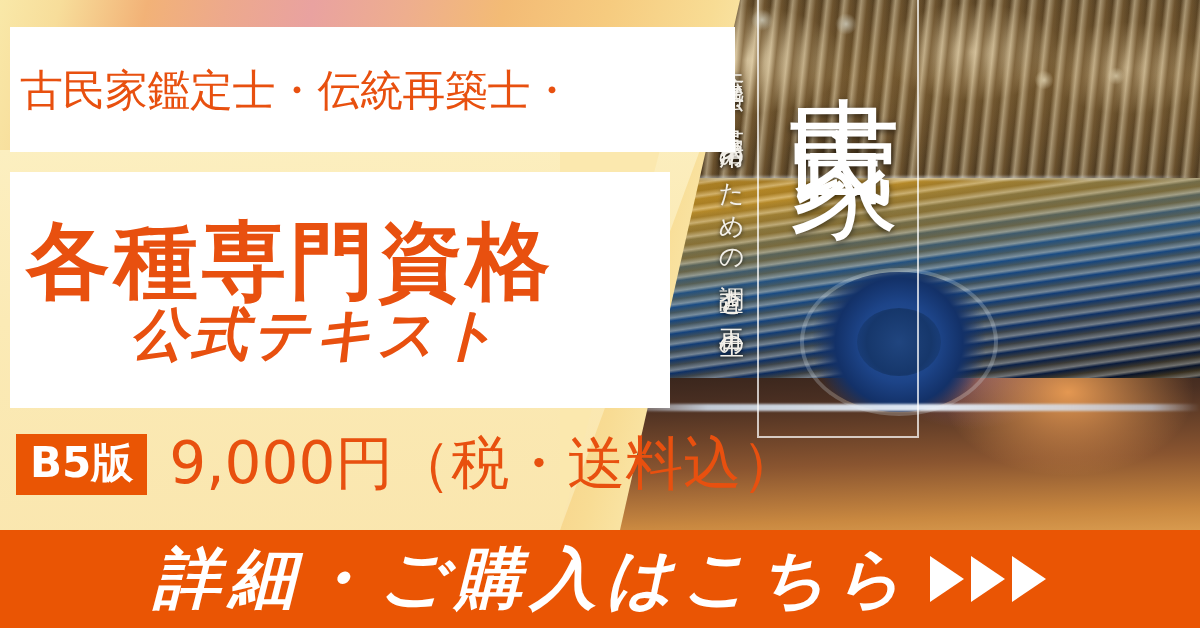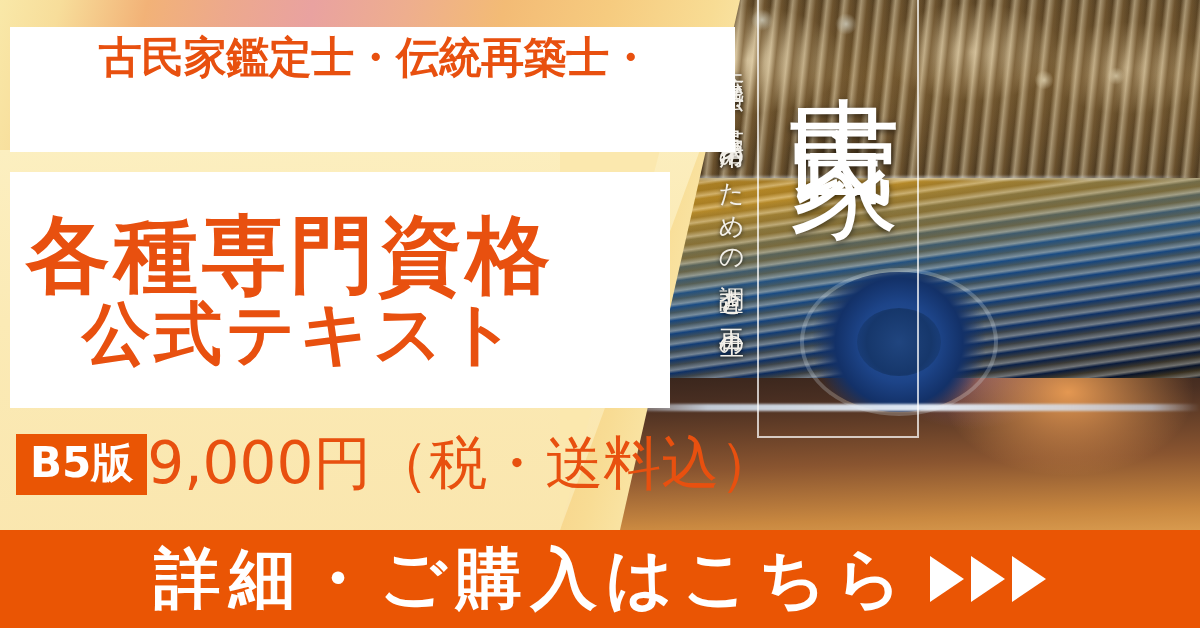--- a/index.html
+++ b/index.html
@@ -121,57 +121,57 @@
 
   
   .panel {
     position:absolute; background:#ffffff;
   }
   .panel-top   { left:10px; top:27px;  width:725px; height:125px; }
   .panel-main  { left:10px; top:172px; width:660px; height:236px; }
 
   .cert-lines {
     position:absolute; left:20px; top:33px; width:710px; height:116px;
-    display:flex; flex-direction:row; justify-content:center;
-    font-family:"DejaVu Sans","Liberation Sans",sans-serif;
-    font-size:43px; font-weight:700; color:#e8500f;
+    display:flex; flex-direction:column; justify-content:center;
+    font-family:"DejaVu Sans","Liberation Sans",sans-serif;
+    font-size:43px; font-weight:400; color:#e8500f;
     line-height:1.14; letter-spacing:-0.5px; white-space:nowrap;
   }
 
   .headline {
     position:absolute; left:10px; top:176px; width:665px; height:230px;
     display:flex; flex-direction:column; justify-content:center;
     font-family:"DejaVu Sans","Liberation Sans",sans-serif;
     font-weight:700; color:#e8500f; line-height:1.04; white-space:nowrap;
   }
   .headline .l1 { font-size:84px; padding-left:16px; letter-spacing:4px; }
-  .headline .l2 { font-size:68px; padding-left:72px; letter-spacing:4px; }
+  .headline .l2 { font-size:57px; padding-left:120px; letter-spacing:4px;font-style:italic; }
 
   
   .price-row {
     position:absolute; left:16px; top:430px; height:68px;
-    display:flex; align-items:center; 
+    display:flex; align-items:center; gap:22px;
   }
   .badge {
     background:#ea5504; color:#ffffff;
     font-family:"DejaVu Sans","Liberation Sans",sans-serif;
     font-size:42px; font-weight:700; line-height:1;
     padding:8px 14px 11px; letter-spacing:0px; white-space:nowrap;
   }
   .price {
     font-family:"DejaVu Sans","Liberation Sans",sans-serif;
     font-size:58px; font-weight:400; color:#e8500f;
     letter-spacing:0px; white-space:nowrap;
   }
 
   
   .cta {
     position:absolute; left:0; top:530px; width:1200px; height:98px;
     background:#ea5504;
-    display:flex; align-items:center; justify-content:center; gap:18px;
+    display:flex; align-items:center; justify-content:center; gap:18px;font-style:italic;
   }
   .cta-text {
     font-family:"DejaVu Sans","Liberation Sans",sans-serif;
     font-size:66px; font-weight:700; color:#ffffff;
     letter-spacing:9px; white-space:nowrap;
   }
   .arrows { display:flex; align-items:center; gap:7px; }
   .arrow {
     width:0; height:0;
     border-left:34px solid #ffffff;

